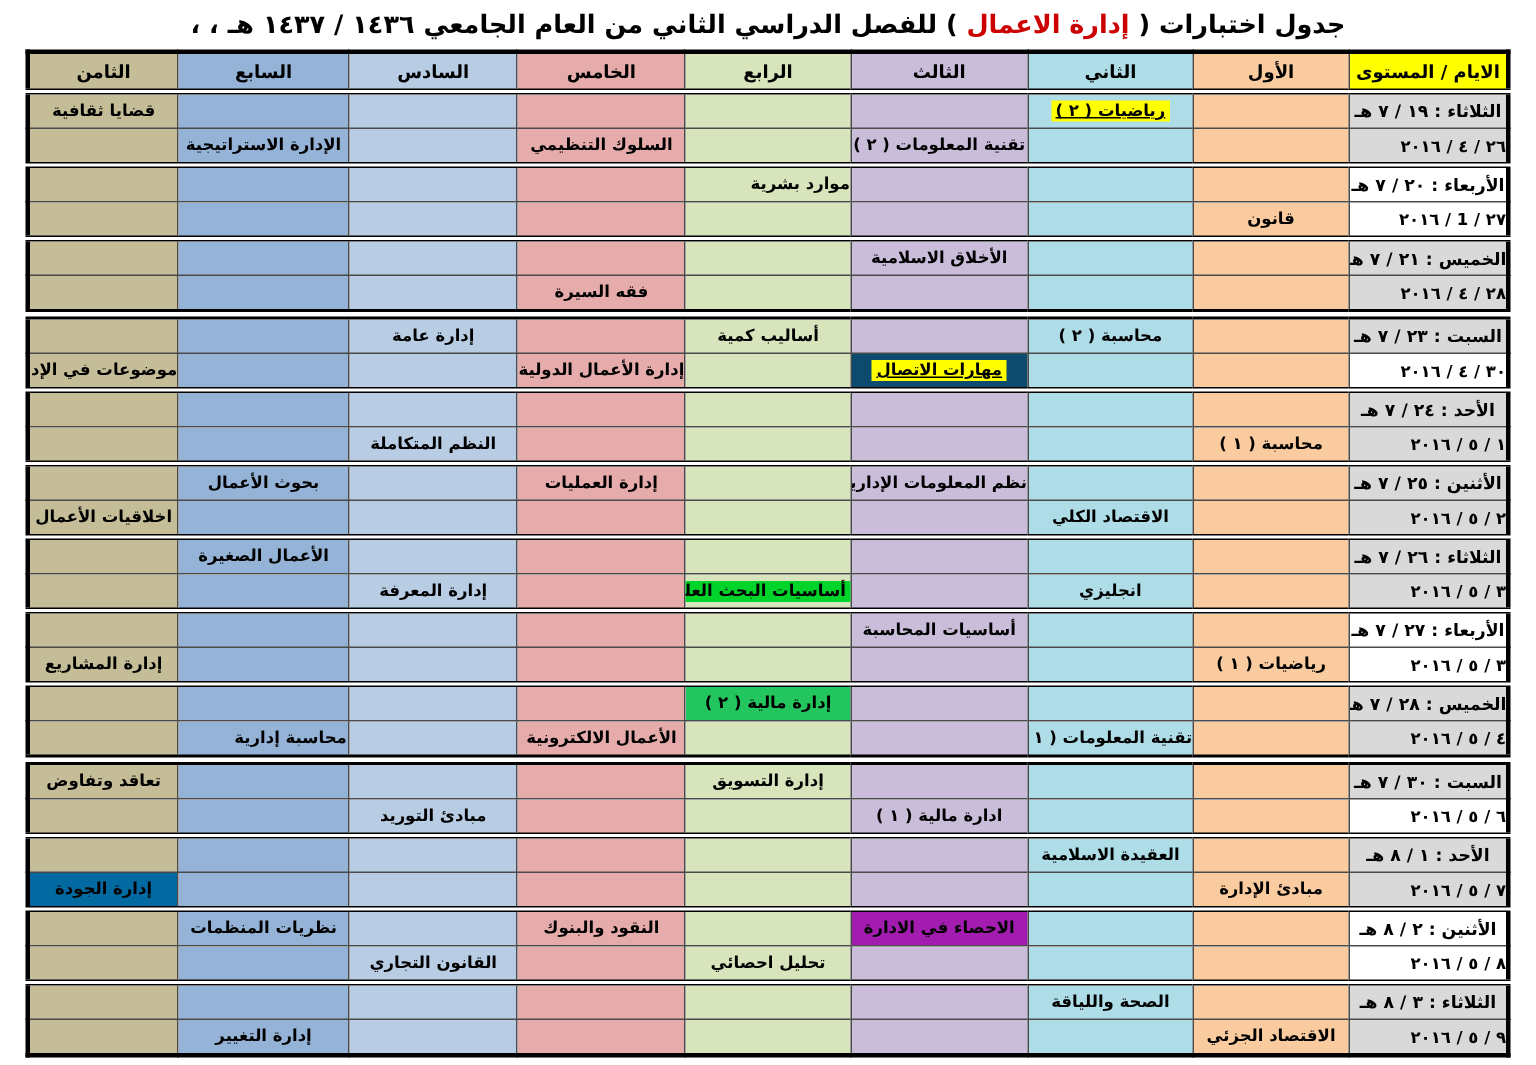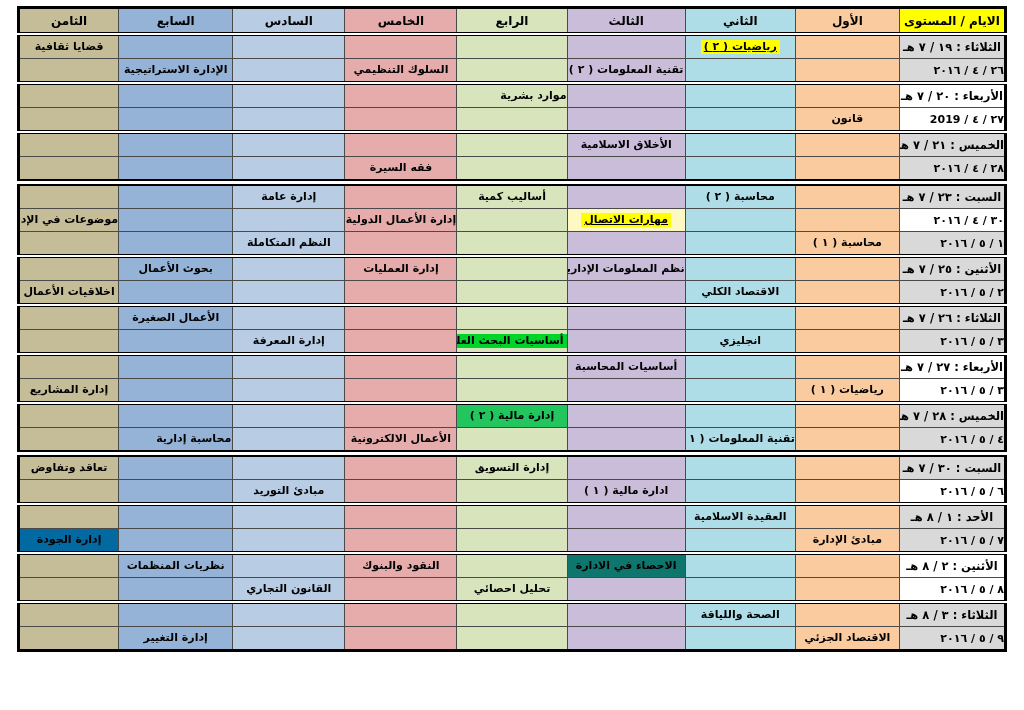--- a/index.html
+++ b/index.html
@@ -38,20 +38,21 @@
   tr.ws td{border-top:7px double #000;}
   .subj{display:inline-block;line-height:14px;}
   .subj.hy{background:#ffff00;text-decoration:underline;padding:0 3px;}
   .subj.hg{background:#00d42a;padding:0 3px;}
 </style>
 </head>
 <body>
 
 <div class="page">
 
+  <div class="title"><span>جدول اختبارات ( </span><span class="t-red">إدارة الاعمال</span><span> ) للفصل الدراسي الثاني من العام الجامعي ١٤٣٦ / ١٤٣٧ هـ ، ،</span></div>
 
   <table class="sched">
     <colgroup id="cols">
         <col style="width: 106px;">
         <col style="width: 104px;">
         <col style="width: 110px;">
         <col style="width: 118px;">
         <col style="width: 110px;">
         <col style="width: 112px;">
         <col style="width: 112px;">
@@ -99,21 +100,21 @@
           <td style="background: rgb(251, 203, 160);"></td>
           <td style="background: rgb(174, 221, 232);"></td>
           <td style="background: rgb(201, 189, 218);"></td>
           <td style="background: rgb(215, 228, 188); padding-left: 46px;"><span class="subj">موارد بشرية</span></td>
           <td style="background: rgb(229, 172, 171);"></td>
           <td style="background: rgb(184, 204, 228);"></td>
           <td style="background: rgb(149, 179, 215);"></td>
           <td style="background: rgb(196, 189, 151);"></td>
         </tr>
         <tr class="rB">
-          <td class="date sw">٢٧ / ٤ / 2019</td>
+          <td class="date sw">٢٧ / 1 / ٢٠١٦</td>
           <td style="background: rgb(251, 203, 160);"><span class="subj">قانون</span></td>
           <td style="background: rgb(174, 221, 232);"></td>
           <td style="background: rgb(201, 189, 218);"></td>
           <td style="background: rgb(215, 228, 188);"></td>
           <td style="background: rgb(229, 172, 171);"></td>
           <td style="background: rgb(184, 204, 228);"></td>
           <td style="background: rgb(149, 179, 215);"></td>
           <td style="background: rgb(196, 189, 151);"></td>
         </tr>
         <tr class="rA bs">
@@ -146,26 +147,37 @@
           <td style="background: rgb(215, 228, 188);"><span class="subj">أساليب كمية</span></td>
           <td style="background: rgb(229, 172, 171);"></td>
           <td style="background: rgb(184, 204, 228);"><span class="subj">إدارة عامة</span></td>
           <td style="background: rgb(149, 179, 215);"></td>
           <td style="background: rgb(196, 189, 151);"></td>
         </tr>
         <tr class="rB">
           <td class="date sw">٣٠ / ٤ / ٢٠١٦</td>
           <td style="background: rgb(251, 203, 160);"></td>
           <td style="background: rgb(174, 221, 232);"></td>
-          <td style="background: #fef9c3; margin-left: 24px;"><span class="subj hy">مهارات الاتصال</span></td>
+          <td style="background: #0c4a6e; margin-left: 24px;"><span class="subj hy">مهارات الاتصال</span></td>
           <td style="background: rgb(215, 228, 188);"></td>
           <td style="background: rgb(229, 172, 171);"><span class="subj">إدارة الأعمال الدولية</span></td>
           <td style="background: rgb(184, 204, 228);"></td>
           <td style="background: rgb(149, 179, 215);"></td>
           <td style="background: rgb(196, 189, 151);"><span class="subj">موضوعات في الإدارة</span></td>
+        </tr>
+        <tr class="rA bs">
+          <td class="day sg">الأحد : ٢٤ / ٧ هـ</td>
+          <td style="background: rgb(251, 203, 160);"></td>
+          <td style="background: rgb(174, 221, 232);"></td>
+          <td style="background: rgb(201, 189, 218);"></td>
+          <td style="background: rgb(215, 228, 188);"></td>
+          <td style="background: rgb(229, 172, 171);"></td>
+          <td style="background: rgb(184, 204, 228);"></td>
+          <td style="background: rgb(149, 179, 215);"></td>
+          <td style="background: rgb(196, 189, 151);"></td>
         </tr>
         <tr class="rB">
           <td class="date sg">١ / ٥ / ٢٠١٦</td>
           <td style="background: rgb(251, 203, 160);"><span class="subj">محاسبة ( ١ )</span></td>
           <td style="background: rgb(174, 221, 232);"></td>
           <td style="background: rgb(201, 189, 218);"></td>
           <td style="background: rgb(215, 228, 188);"></td>
           <td style="background: rgb(229, 172, 171);"></td>
           <td style="background: rgb(184, 204, 228);"><span class="subj">النظم المتكاملة</span></td>
           <td style="background: rgb(149, 179, 215);"></td>
@@ -300,21 +312,21 @@
           <td style="background: rgb(215, 228, 188);"></td>
           <td style="background: rgb(229, 172, 171);"></td>
           <td style="background: rgb(184, 204, 228);"></td>
           <td style="background: rgb(149, 179, 215);"></td>
           <td style="background: #0369a1;"><span class="subj">إدارة الجودة</span></td>
         </tr>
         <tr class="rA bs">
           <td class="day sw">الأثنين : ٢ / ٨ هـ</td>
           <td style="background: rgb(251, 203, 160);"></td>
           <td style="background: rgb(174, 221, 232);"></td>
-          <td style="background: #0f766e; margin-top: 24px;"><span class="subj">الاحصاء في الادارة</span></td>
+          <td style="background: #a21caf; margin-top: 24px;"><span class="subj">الاحصاء في الادارة</span></td>
           <td style="background: rgb(215, 228, 188);"></td>
           <td style="background: rgb(229, 172, 171);"><span class="subj">النقود والبنوك</span></td>
           <td style="background: rgb(184, 204, 228);"></td>
           <td style="background: rgb(149, 179, 215);"><span class="subj">نظريات المنظمات</span></td>
           <td style="background: rgb(196, 189, 151);"></td>
         </tr>
         <tr class="rB">
           <td class="date sw">٨ / ٥ / ٢٠١٦</td>
           <td style="background: rgb(251, 203, 160);"></td>
           <td style="background: rgb(174, 221, 232);"></td>

